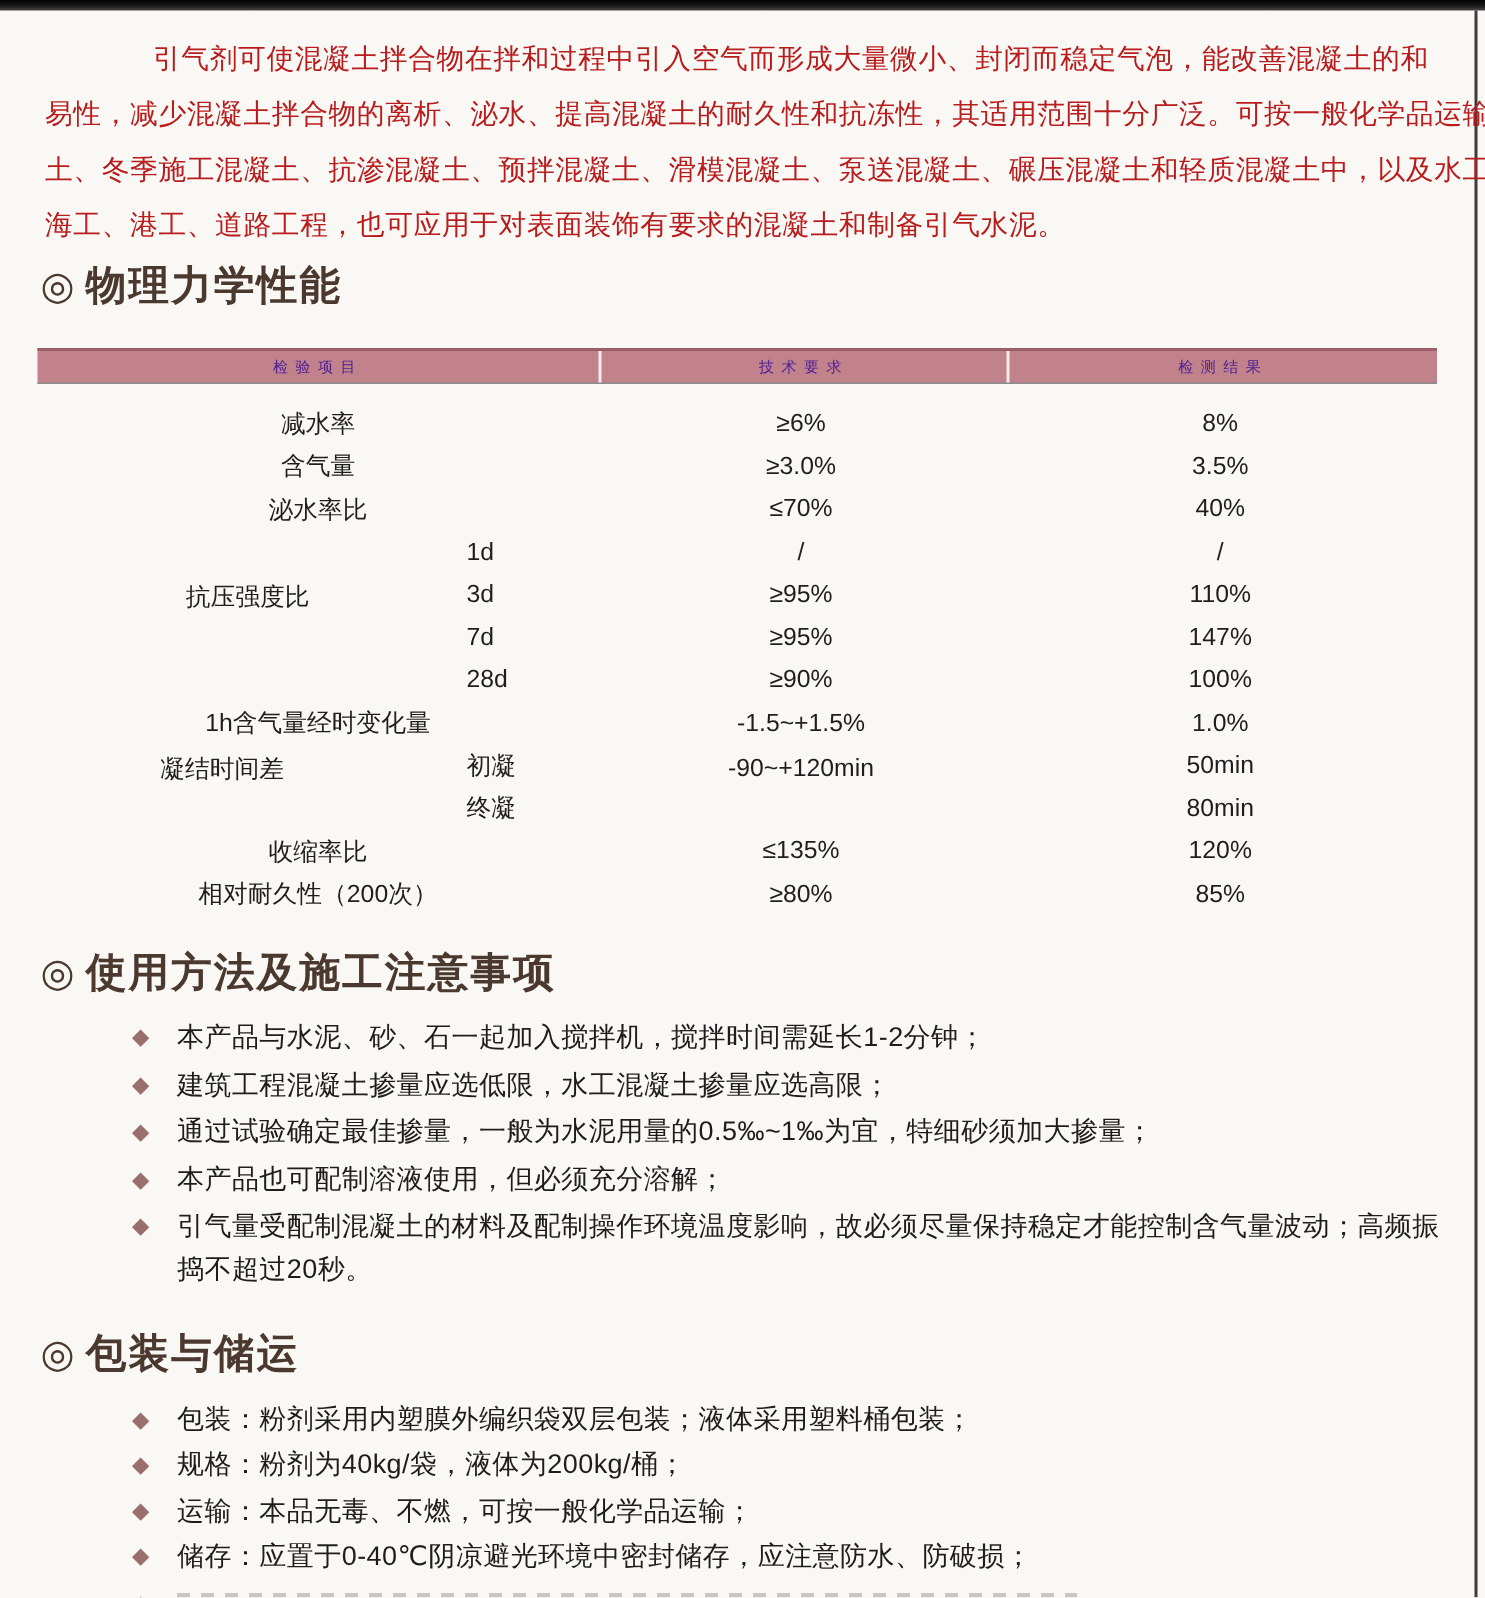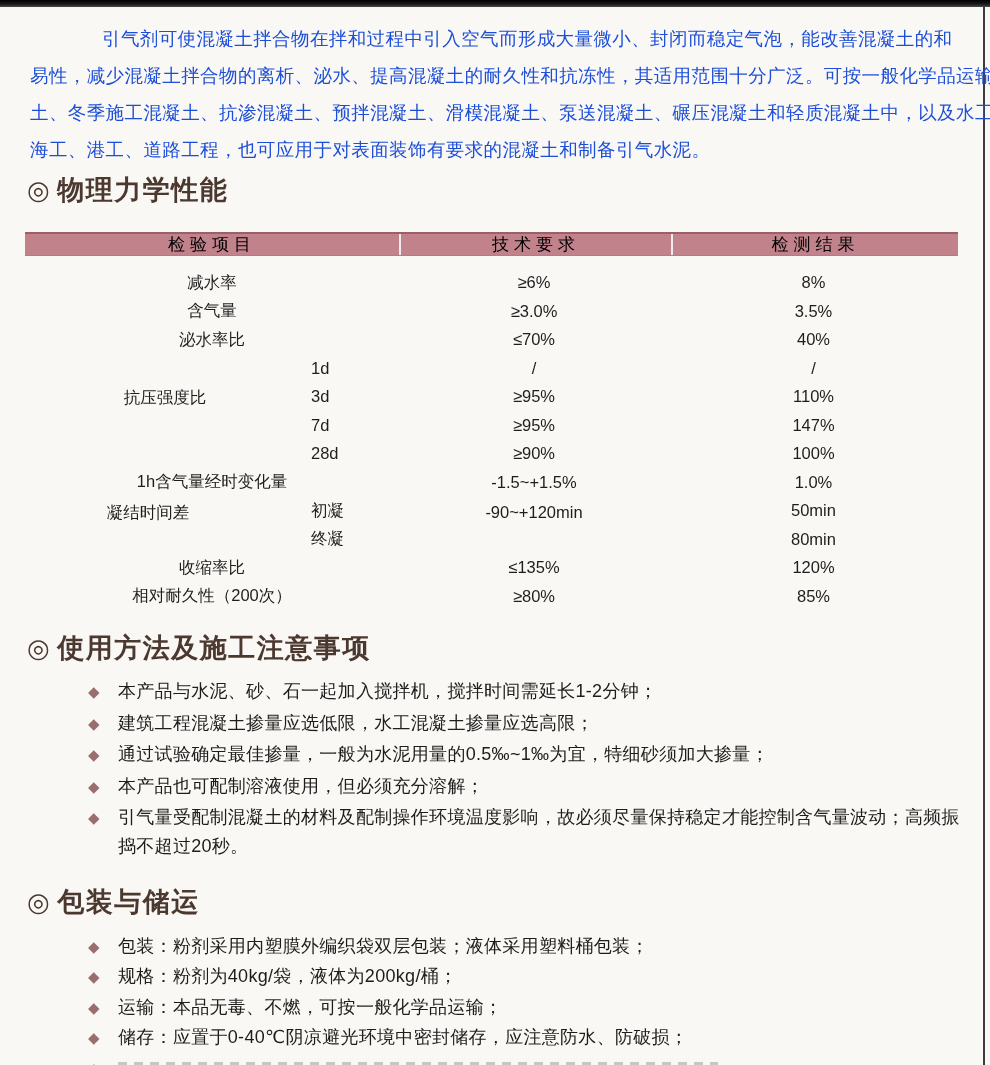--- a/index.html
+++ b/index.html
@@ -5,36 +5,36 @@
   html,body{margin:0;padding:0;}
   body{width:990px;height:1065px;overflow:hidden;background:#f9f8f5;
        font-family:"Liberation Sans","DejaVu Sans",sans-serif;color:#222;}
   .page{position:relative;width:990px;height:1065px;overflow:hidden;}
 
   .top-bar{position:absolute;left:0;top:0;width:990px;height:7px;
            background:linear-gradient(180deg,#000 0%,#1c1c1c 60%,#4a4a4a 100%);}
   .right-line{position:absolute;left:983px;top:7px;width:2px;height:1058px;background:#3c3c3c;}
 
   .intro{position:absolute;left:30px;top:20px;width:940px;
-         font-size:18.5px;line-height:37px;color:#1d4ed8;letter-spacing:0.4px;}
+         font-size:18.5px;line-height:37px;color:#b91c1c;letter-spacing:0.4px;}
   .intro .iline{white-space:nowrap;}
   .intro .iline.first{text-indent:72px;}
 
   .sec-heading{position:absolute;left:27px;display:flex;align-items:center;
                font-size:27px;font-weight:bold;color:#4b382f;letter-spacing:1.5px;}
   .sec-heading .marker{font-size:26px;font-weight:normal;margin-right:6px;color:#4b382f;}
   #h-phys{top:172px;}
   #h-usage{top:630px;}
   #h-pack{top:884px;}
 
   .ptable{position:absolute;left:25px;top:232px;width:933px;}
   .thead{display:flex;height:21px;background:#c1828c;border-top:2px solid #9c5f6a;
          border-bottom:1px solid #8d8d8d;}
   .th{display:flex;align-items:center;justify-content:center;
-      color:#000000;font-size:17px;letter-spacing:5px;}
+      color:#4c1d95;font-size:10px;letter-spacing:5px;}
   .th.c1{width:374px;border-right:2px solid #f1edef;}
   .th.c2{width:270px;border-right:2px solid #f1edef;}
   .th.c3{flex:1;}
   .tbody{position:relative;height:342px;}
   .trow{display:flex;height:28.5px;}
   .td{display:flex;align-items:center;justify-content:center;
       font-size:16.5px;color:#1e1e1e;margin-top:25px;}
   .td.c1{width:374px;}
   .td.c2{width:270px;}
   .td.c3{flex:1;}

